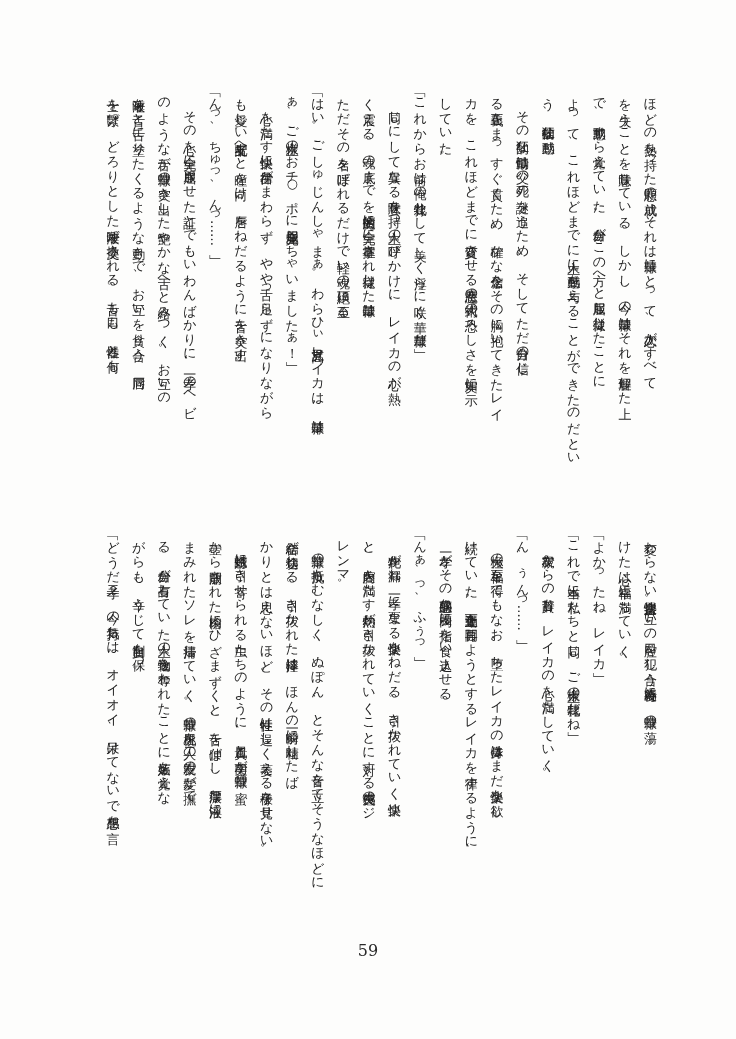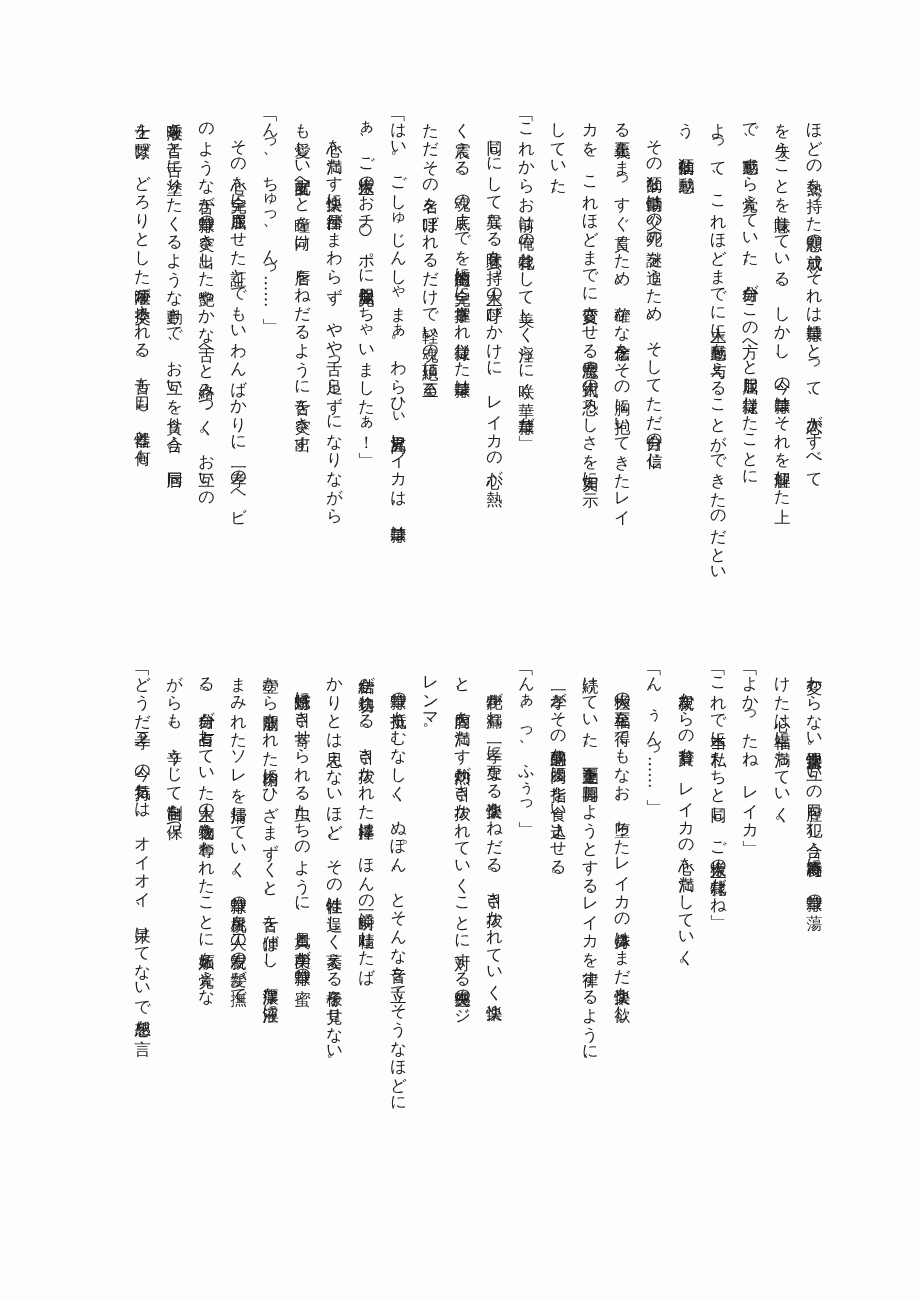--- a/index.html
+++ b/index.html
@@ -98,13 +98,14 @@
       <div class="tline">結合が途切れる。引き抜かれた淫棒は、ほんの一瞬前に吐精したば</div>
       <div class="tline">かりとは思えないほど。その牡性は逞しく萎える様子を見せない。</div>
       <div class="tline indent">誘蛾灯に引き寄せられる虫たちのように、風貴と美南が隷華の蜜</div>
       <div class="tline">壺から開放された肉槍にひざまずくと、舌を伸ばし、濃厚な淫液に</div>
       <div class="tline">まみれたソレを清掃していく。隷華の桃尻を二人の親友の髪が撫で</div>
       <div class="tline">る。自分が占有していた主人の逸物を奪われたことに嫉妬を覚えな</div>
       <div class="tline">がらも、辛うじて自制を保つ。</div>
       <div class="tline">「どうだ孝二？　今の気持ちは。オイオイ、呆けてないで感想を言</div>
     </div>
 
+  <div class="page-number">59</div>
 </div>
 
 </body></html>

